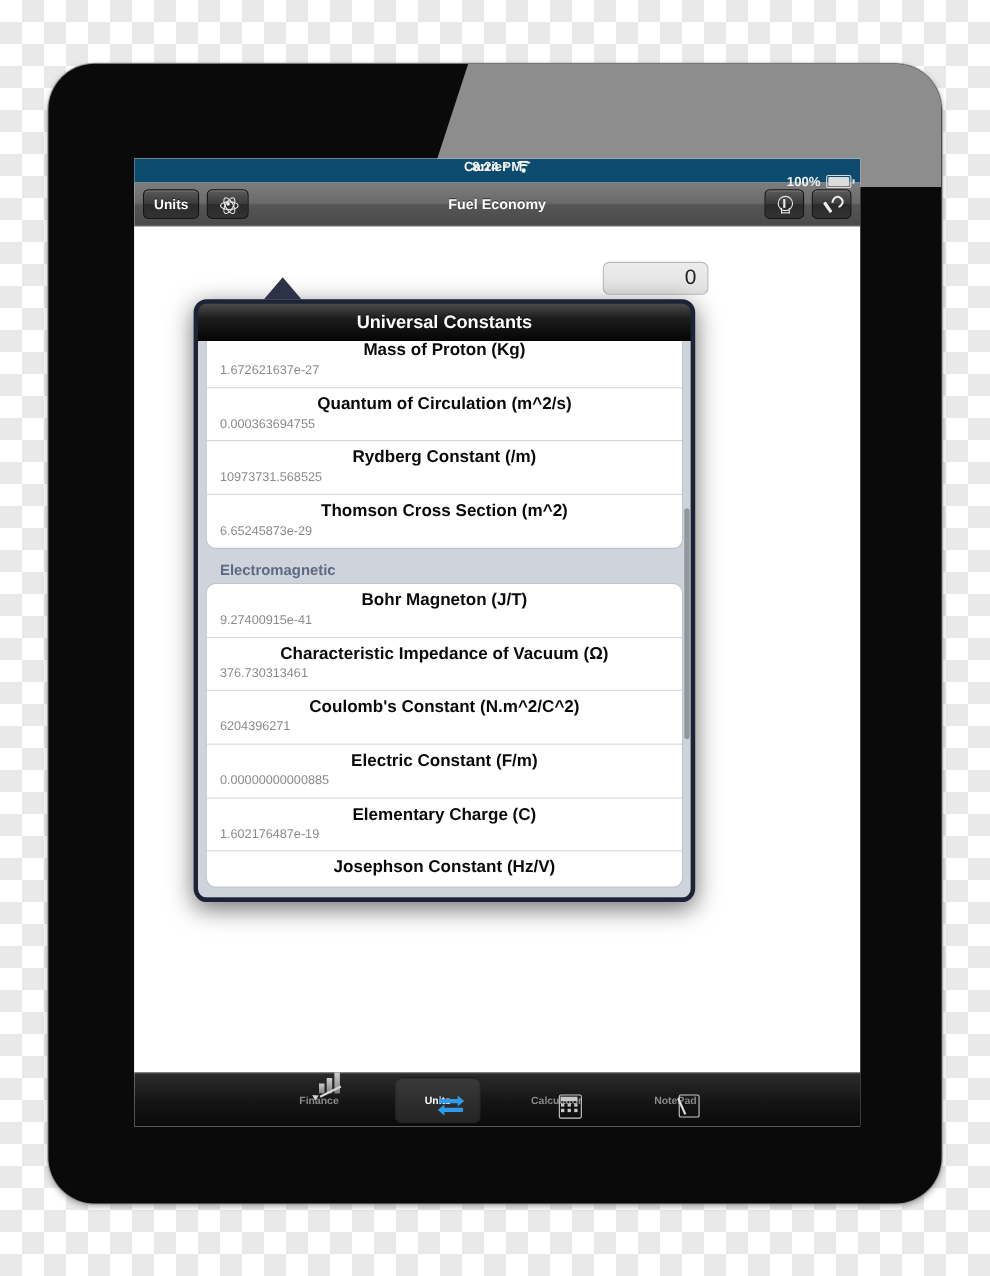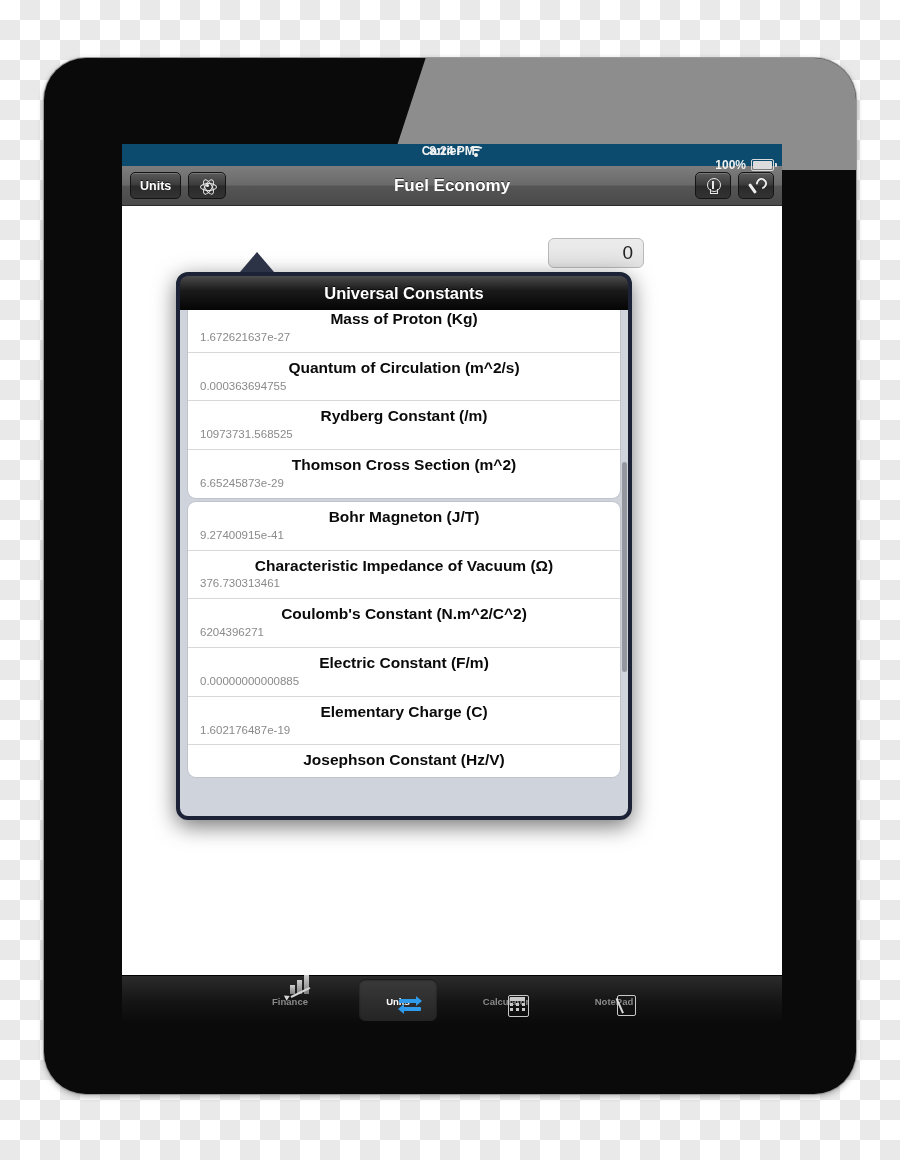--- a/index.html
+++ b/index.html
@@ -61,21 +61,21 @@
   .battery i{position:absolute;left:1.2px;top:1.2px;bottom:1.2px;right:1.2px;background:#dcdcdc;border-radius:1px;}
 
   
   #toolbar{
     height:40px;
     background:linear-gradient(180deg,#7d7d7d 0%,#6a6a6a 48%,#555555 52%,#4a4a4a 100%);
     border-bottom:1px solid #2a2a2a;
     display:flex;align-items:center;padding:0 8px;box-sizing:border-box;position:relative;
   }
   #tb-title{
-    position:absolute;left:0;right:0;text-align:center;color:#fff;font-size:17px;font-weight:bold;
+    position:absolute;left:0;right:0;text-align:center;color:#fff;font-size:13px;font-weight:bold;
     text-shadow:0 -1px 0 rgba(0,0,0,.6);
   }
   .tbtn{
     position:relative;z-index:3;height:27px;min-width:28px;padding:0 9px;
     border-radius:5px;border:1px solid #141414;
     background:linear-gradient(180deg,#5a5a5a 0%,#3b3b3b 48%,#2a2a2a 52%,#333 100%);
     color:#fff;font-size:12.5px;font-weight:bold;display:flex;align-items:center;justify-content:center;
     box-shadow:inset 0 1px 0 rgba(255,255,255,.18);text-shadow:0 -1px 0 rgba(0,0,0,.7);
     margin-right:7px;box-sizing:border-box;
   }
@@ -326,20 +326,21 @@
               </div>
               <div class="row">
                 <div class="t">Rydberg Constant (/m)</div>
                 <div class="v">10973731.568525</div>
               </div>
               <div class="row">
                 <div class="t">Thomson Cross Section (m^2)</div>
                 <div class="v">6.65245873e-29</div>
               </div>
             </div>
+            <div class="sect">Electromagnetic</div>
             <div class="group">
               <div class="row">
                 <div class="t">Bohr Magneton (J/T)</div>
                 <div class="v">9.27400915e-41</div>
               </div>
               <div class="row">
                 <div class="t">Characteristic Impedance of Vacuum (Ω)</div>
                 <div class="v">376.730313461</div>
               </div>
               <div class="row">

